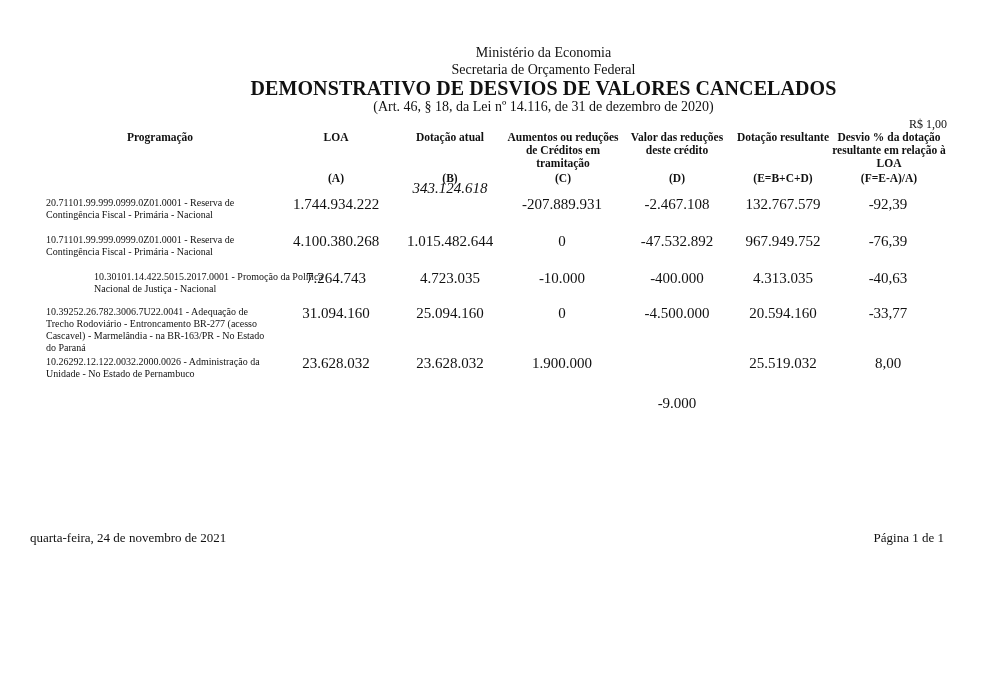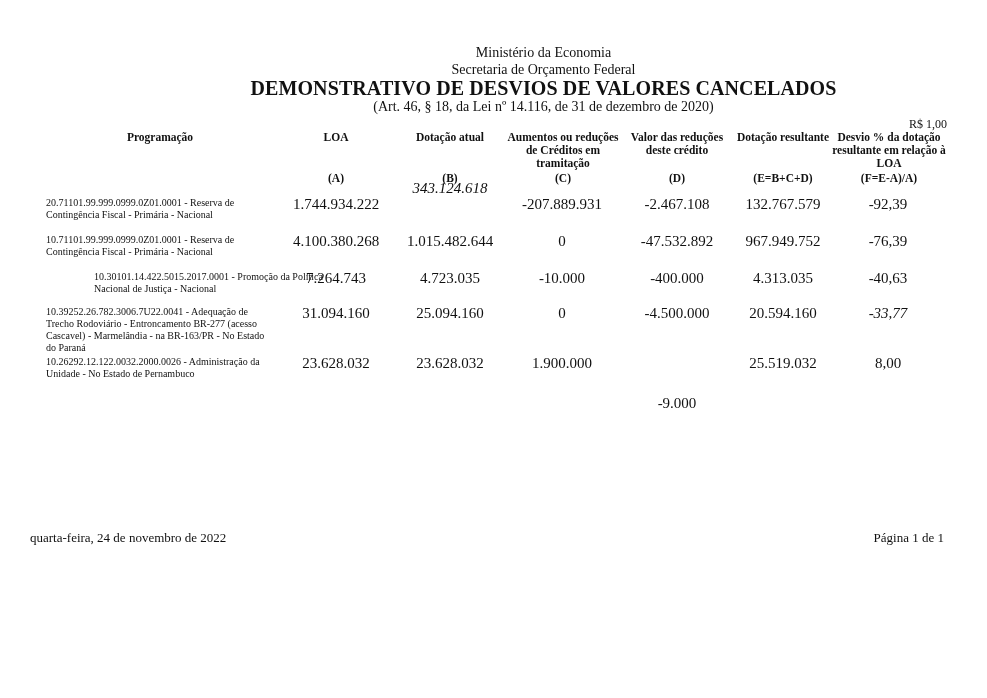--- a/index.html
+++ b/index.html
@@ -81,30 +81,30 @@
     <div class="cell" style="left:838px;top:270px;width:100px;">-40,63</div>
   </div>
 
   <div>
     <div class="row-desc" style="top:306px;">10.39252.26.782.3006.7U22.0041 - Adequação de Trecho Rodoviário - Entroncamento BR-277 (acesso Cascavel) - Marmelândia - na BR-163/PR - No Estado do Paraná</div>
     <div class="cell" style="left:286px;top:305px;width:100px;">31.094.160</div>
     <div class="cell" style="left:400px;top:305px;width:100px;">25.094.160</div>
     <div class="cell" style="left:512px;top:305px;width:100px;">0</div>
     <div class="cell" style="left:626px;top:305px;width:102px;">-4.500.000</div>
     <div class="cell" style="left:734px;top:305px;width:98px;">20.594.160</div>
-    <div class="cell" style="left:838px;top:305px;width:100px;font-style:italic;">-33,77</div>
+    <div class="cell" style="left:838px;top:305px;width:100px;">-33,77</div>
   </div>
 
   <div>
     <div class="row-desc" style="top:356px;">10.26292.12.122.0032.2000.0026 - Administração da Unidade - No Estado de Pernambuco</div>
     <div class="cell" style="left:286px;top:355px;width:100px;">23.628.032</div>
     <div class="cell" style="left:400px;top:355px;width:100px;">23.628.032</div>
     <div class="cell" style="left:512px;top:355px;width:100px;">1.900.000</div>
     <div class="cell" style="left:626px;top:355px;width:102px;margin-top:40px;">-9.000</div>
     <div class="cell" style="left:734px;top:355px;width:98px;">25.519.032</div>
     <div class="cell" style="left:838px;top:355px;width:100px;">8,00</div>
   </div>
 </div>
 
 <div>
-  <div class="footer" style="left:30px;">quarta-feira, 24 de novembro de 2022</div>
+  <div class="footer" style="left:30px;">quarta-feira, 24 de novembro de 2021</div>
   <div class="footer" style="right:43px;">Página 1 de 1</div>
 </div>
 
 </body></html>

